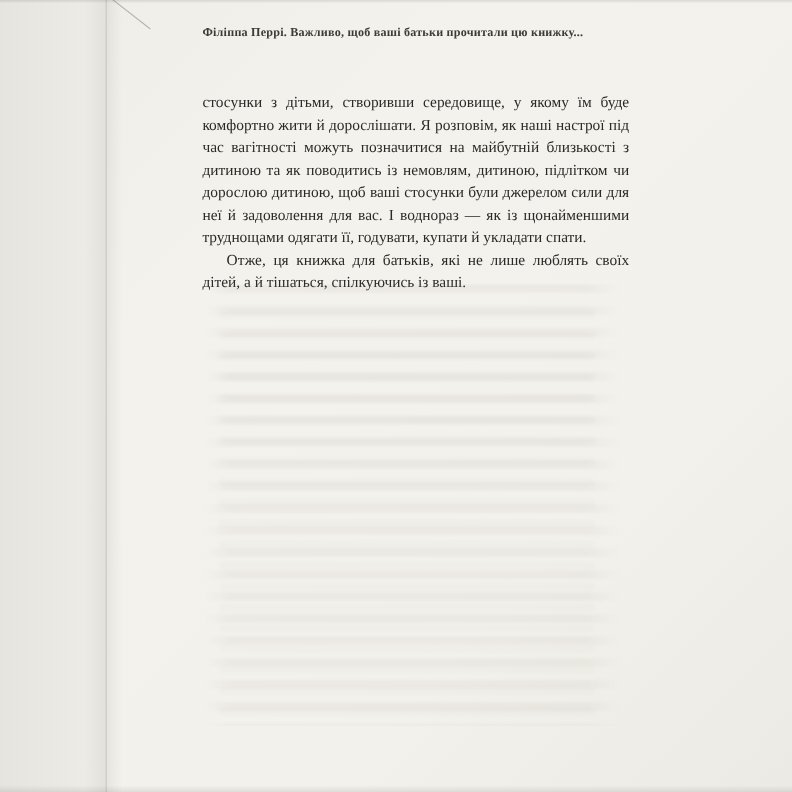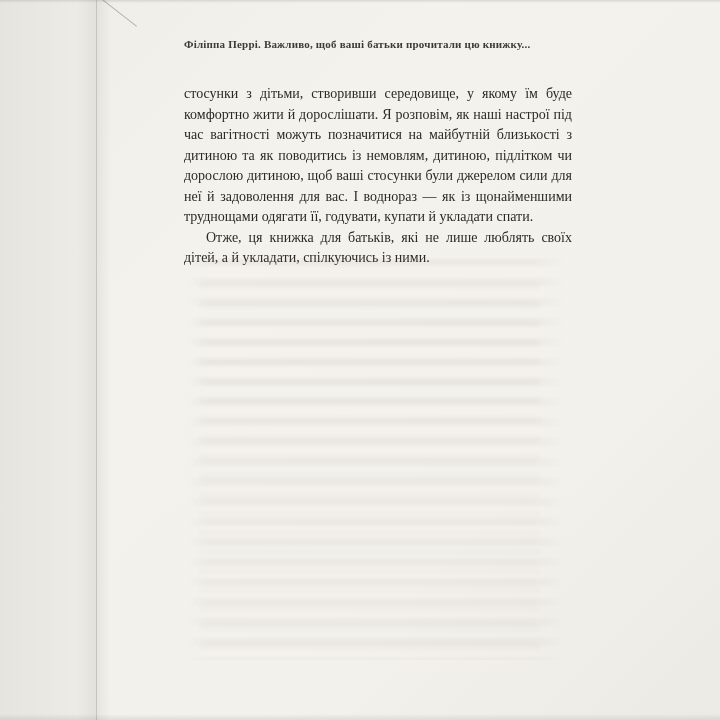--- a/index.html
+++ b/index.html
@@ -58,21 +58,21 @@
   .bottom-edge {
     position: absolute;
     left: 0; bottom: 0;
     width: 720px; height: 6px;
     background: linear-gradient(to top, rgba(100,98,92,0.14), rgba(100,98,92,0));
   }
 
   .running-header {
     position: absolute;
     left: 184px;
-    top: 38px;
+    top: 24px;
     width: 390px;
     font-family: "Liberation Serif", "DejaVu Serif", serif;
     font-size: 11px;
     font-weight: 700;
     letter-spacing: 0.2px;
     color: #3d3b36;
   }
 
   .body-text {
     position: absolute;
@@ -139,18 +139,18 @@
   <div class="spine-strip"></div>
   <div class="page-edge-shadow"></div>
   <div class="fold-mark"></div>
   <div class="top-edge"></div>
   <div class="bottom-edge"></div>
 
   <div class="running-header">Філіппа Перрі. Важливо, щоб ваші батьки прочитали цю книжку...</div>
 
   <div class="body-text">
     <p>стосунки з дітьми, створивши середовище, у якому їм буде комфортно жити й дорослішати. Я розповім, як наші настрої під час вагітності можуть позначитися на майбутній близькості з дитиною та як поводитись із немовлям, дитиною, підлітком чи дорослою дитиною, щоб ваші стосунки були джерелом сили для неї й задоволення для вас. І воднораз — як із щонайменшими труднощами одягати її, годувати, купати й укладати спати.</p>
-    <p class="indent">Отже, ця книжка для батьків, які не лише люблять своїх дітей, а й укладати, спілкуючись із ними.</p>
+    <p class="indent">Отже, ця книжка для батьків, які не лише люблять своїх дітей, а й тішаться, спілкуючись із ваші.</p>
   </div>
 
   <div class="ghost"></div>
   <div class="ghost2"></div>
 </div>
 
 </body></html>

